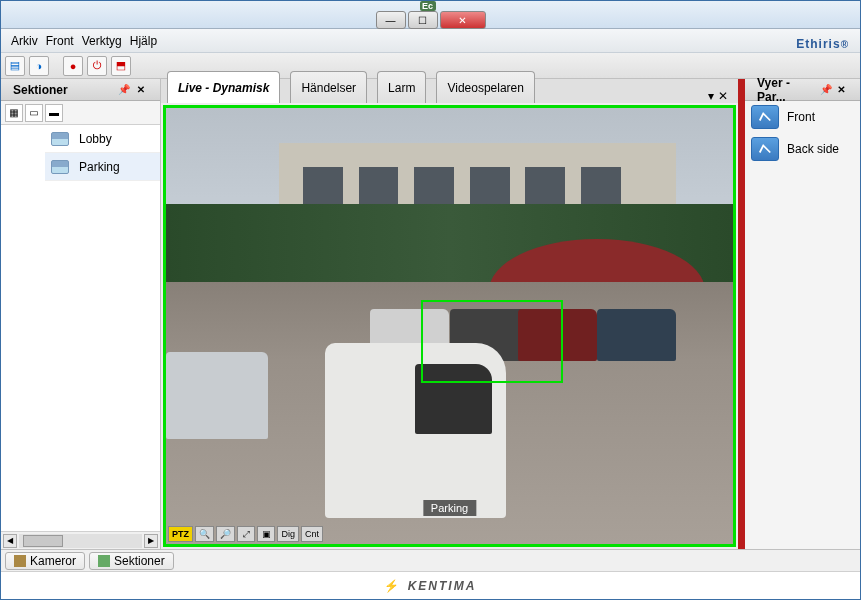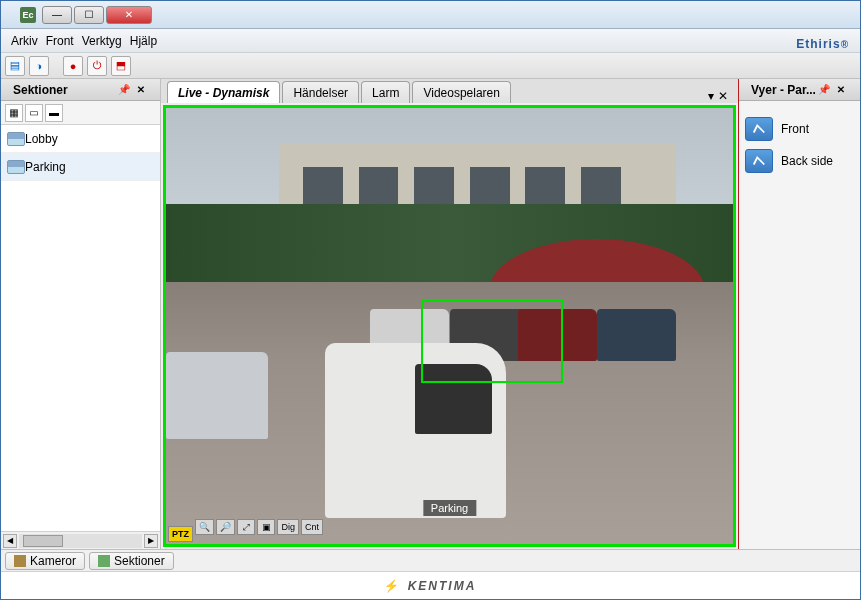--- a/index.html
+++ b/index.html
@@ -1,69 +1,69 @@
 <!DOCTYPE html>
 <html><head>
 <meta charset="utf-8">
 <style>
 * { margin:0; padding:0; box-sizing:border-box; font-family:"Segoe UI",Tahoma,sans-serif; font-size:12px; }
 body { background:#fff; width:861px; height:600px; overflow:hidden; border:1px solid #3a6ea5; }
-.titlebar { height:28px; background:linear-gradient(#e8f0f8,#d0e0f0); display:flex; align-items:center; padding:0 19px; border-bottom:1px solid #a0b0c0; }
+.titlebar { height:28px; background:linear-gradient(#e8f0f8,#d0e0f0); display:flex; align-items:center; padding:0 4px; border-bottom:1px solid #a0b0c0;flex-direction:column; }
 .titlebar .icon-app { width:16px; height:16px; background:#4a7a4a; color:#fff; font-size:9px; font-weight:bold; display:flex; align-items:center; justify-content:center; margin-right:6px; border-radius:2px; }
 .titlebar .title { flex:1; color:#333; }
 .winbtns { display:flex; gap:2px; }
 .winbtn { width:30px; height:18px; background:linear-gradient(#f0f0f0,#d0d0d0); border:1px solid #888; border-radius:3px; display:flex; align-items:center; justify-content:center; font-size:10px; cursor:pointer; }
 .winbtn.close { background:linear-gradient(#e88,#c33); color:#fff; width:46px; }
 .menubar { height:24px; background:linear-gradient(#f4f6f8,#e4e8ec); display:flex; align-items:center; padding:0 6px; border-bottom:1px solid #c8d0d8; }
 .menuitem { padding:2px 4px; cursor:pointer; }
 .logo-area { position:absolute; right:12px; top:32px; height:24px; font-size:22px; font-weight:bold; color:#2a5a9a; letter-spacing:1px; display:flex; align-items:center; }
 .logo-area sup { font-size:10px; }
 .toolbar { height:26px; background:linear-gradient(#f0f0f0,#e0e0e0); display:flex; align-items:center; padding:0 4px; gap:4px; border-bottom:1px solid #c0c0c0; }
 .tbtn { width:20px; height:20px; border:1px solid #aaa; background:#f8f8f8; display:flex; align-items:center; justify-content:center; cursor:pointer; border-radius:2px; font-size:11px; }
 .main { display:flex; height:calc(100% - 28px - 24px - 26px - 22px - 28px); }
 .panel { background:#f4f4f4; border-right:1px solid #c0c0c0; display:flex; flex-direction:column; }
 .panel-left { width:160px; }
-.panel-right { width:122px; border-left:1px solid #b91c1c; border-right:none;gap:12px; }
+.panel-right { width:122px; border-left:7px solid #b91c1c; border-right:none; }
 .panel-header { height:22px; background:linear-gradient(#e8e8e8,#d4d4d4); display:flex; align-items:center; padding:0 12px; border-bottom:1px solid #b0b0b0; font-weight:bold; }
 .panel-header .spacer { flex:1; }
 .pinicon,.closeicon { width:14px; height:14px; display:flex; align-items:center; justify-content:center; font-size:10px; cursor:pointer; margin-left:2px; }
 .panel-tools { height:24px; display:flex; align-items:center; padding:0 4px; gap:2px; border-bottom:1px solid #d0d0d0; }
 .ptool { width:18px; height:18px; border:1px solid #bbb; background:#fff; cursor:pointer; font-size:10px; display:flex; align-items:center; justify-content:center; }
 .section-list { flex:1; overflow:auto; background:#fff; }
-.sect-item { height:28px; display:flex; align-items:center; padding:0 6px; gap:0; border-bottom:1px solid #eee; cursor:pointer; }
+.sect-item { height:28px; display:flex; align-items:center; padding:0 6px; gap:10px; border-bottom:1px solid #eee; cursor:pointer;margin-left:44px; }
 .sect-item.sel { background:#e8f0fa; }
 .sect-icon { width:18px; height:14px; background:linear-gradient(#8ac 50%,#bde 50%); border:1px solid #79b; border-radius:2px; }
 .view-item { display:flex; align-items:center; gap:8px; padding:4px 6px; cursor:pointer; }
 .view-btn { width:28px; height:24px; background:linear-gradient(#5aa0e0,#3a7ac0); border:1px solid #2a6ab0; border-radius:3px; display:flex; align-items:center; justify-content:center; }
 .view-btn svg { width:14px; height:14px; }
 .hscroll { height:18px; background:#f0f0f0; border-top:1px solid #d0d0d0; display:flex; align-items:center; padding:0 2px; }
 .hscroll .btn { width:14px; height:14px; border:1px solid #aaa; background:#e8e8e8; font-size:8px; display:flex; align-items:center; justify-content:center; }
 .hscroll .track { flex:1; height:14px; background:#e0e0e0; margin:0 2px; position:relative; }
 .hscroll .thumb { position:absolute; left:4px; width:40px; height:12px; top:1px; background:#c8c8c8; border:1px solid #999; }
 .center { flex:1; display:flex; flex-direction:column; background:#eee; }
 .tabbar { height:24px; display:flex; align-items:end; padding:0 6px; gap:0; background:#e0e0e0; position:relative; }
-.tab { height:22px; padding:0 10px; background:linear-gradient(#f0f0f0,#e0e0e0); border:1px solid #a0a0a0; border-bottom:none; border-radius:4px 4px 0 0; display:flex; align-items:center; cursor:pointer; margin-right:2px; }
+.tab { height:32px; padding:0 10px; background:linear-gradient(#f0f0f0,#e0e0e0); border:1px solid #a0a0a0; border-bottom:none; border-radius:4px 4px 0 0; display:flex; align-items:center; cursor:pointer; margin-right:10px; }
 .tab.active { background:#fff; font-style:italic; font-weight:bold; }
 .tabbar .tabclose { margin-left:auto; display:flex; gap:4px; padding-right:4px; }
 .viewer { flex:1; background:#000; border:3px solid #00e000; position:relative; margin:2px; overflow:hidden; }
 .cam-scene { position:absolute; inset:0; }
 .sky { position:absolute; top:0; left:0; right:0; height:30%; background:linear-gradient(#b8c0c8,#c8d0d8); }
 .building { position:absolute; top:8%; left:20%; width:70%; height:28%; background:#c8c4b8; }
 .building .win { position:absolute; width:10%; height:40%; background:#505860; top:20%; }
 .trees { position:absolute; top:22%; left:0; width:100%; height:20%; background:linear-gradient(to right,#2a4a2a,#3a5a3a,#2a4a2a); }
 .canopy { position:absolute; top:30%; right:5%; width:38%; height:12%; background:#8a2a2a; border-radius:50% 50% 0 0 / 100% 100% 0 0; }
 .lot { position:absolute; top:40%; left:0; right:0; bottom:0; background:linear-gradient(#888078 0%,#989088 30%,#a8a098 100%); }
 .car { position:absolute; background:#555; border-radius:4px 6px 2px 2px; }
 .van { position:absolute; bottom:6%; left:28%; width:32%; height:40%; background:#e8e8e6; border-radius:10px 30px 4px 4px; }
 .van:before { content:""; position:absolute; top:12%; left:50%; width:42%; height:40%; background:#303030; border-radius:4px 16px 2px 2px; }
 .detect-box { position:absolute; border:2px solid #00e000; top:44%; left:45%; width:25%; height:19%; }
 .cam-label { position:absolute; bottom:28px; left:50%; transform:translateX(-50%); background:rgba(0,0,0,.6); color:#fff; padding:2px 8px; font-size:11px; }
 .ptz-bar { position:absolute; bottom:0; left:0; display:flex; gap:2px; padding:2px; }
 .ptz-btn { height:16px; min-width:18px; padding:0 3px; background:#d8d8d8; border:1px solid #888; font-size:9px; display:flex; align-items:center; justify-content:center; cursor:pointer; }
-.ptz-btn.ptz { background:#f0d000; font-weight:bold;margin-top:7px; }
+.ptz-btn.ptz { background:#f0d000; font-weight:bold; }
 .bottom-tabs { height:22px; background:#f0f0f0; display:flex; align-items:center; border-top:1px solid #c0c0c0; padding:0 4px; gap:4px; }
 .btab { height:18px; padding:0 8px; background:linear-gradient(#f8f8f8,#e8e8e8); border:1px solid #b0b0b0; border-radius:3px; display:flex; align-items:center; gap:4px; cursor:pointer; }
 .btab .bicon { width:12px; height:12px; background:#888; }
 .footer { height:28px; display:flex; align-items:center; justify-content:center; gap:6px; background:#fff; border-top:1px solid #d0d0d0; font-style:italic; font-weight:bold; font-size:16px; color:#555; letter-spacing:2px; }
 .footer .bolt { color:#f0a000; font-style:normal; }
 </style>
 </head>
 <body>
 
 <div class="titlebar">

